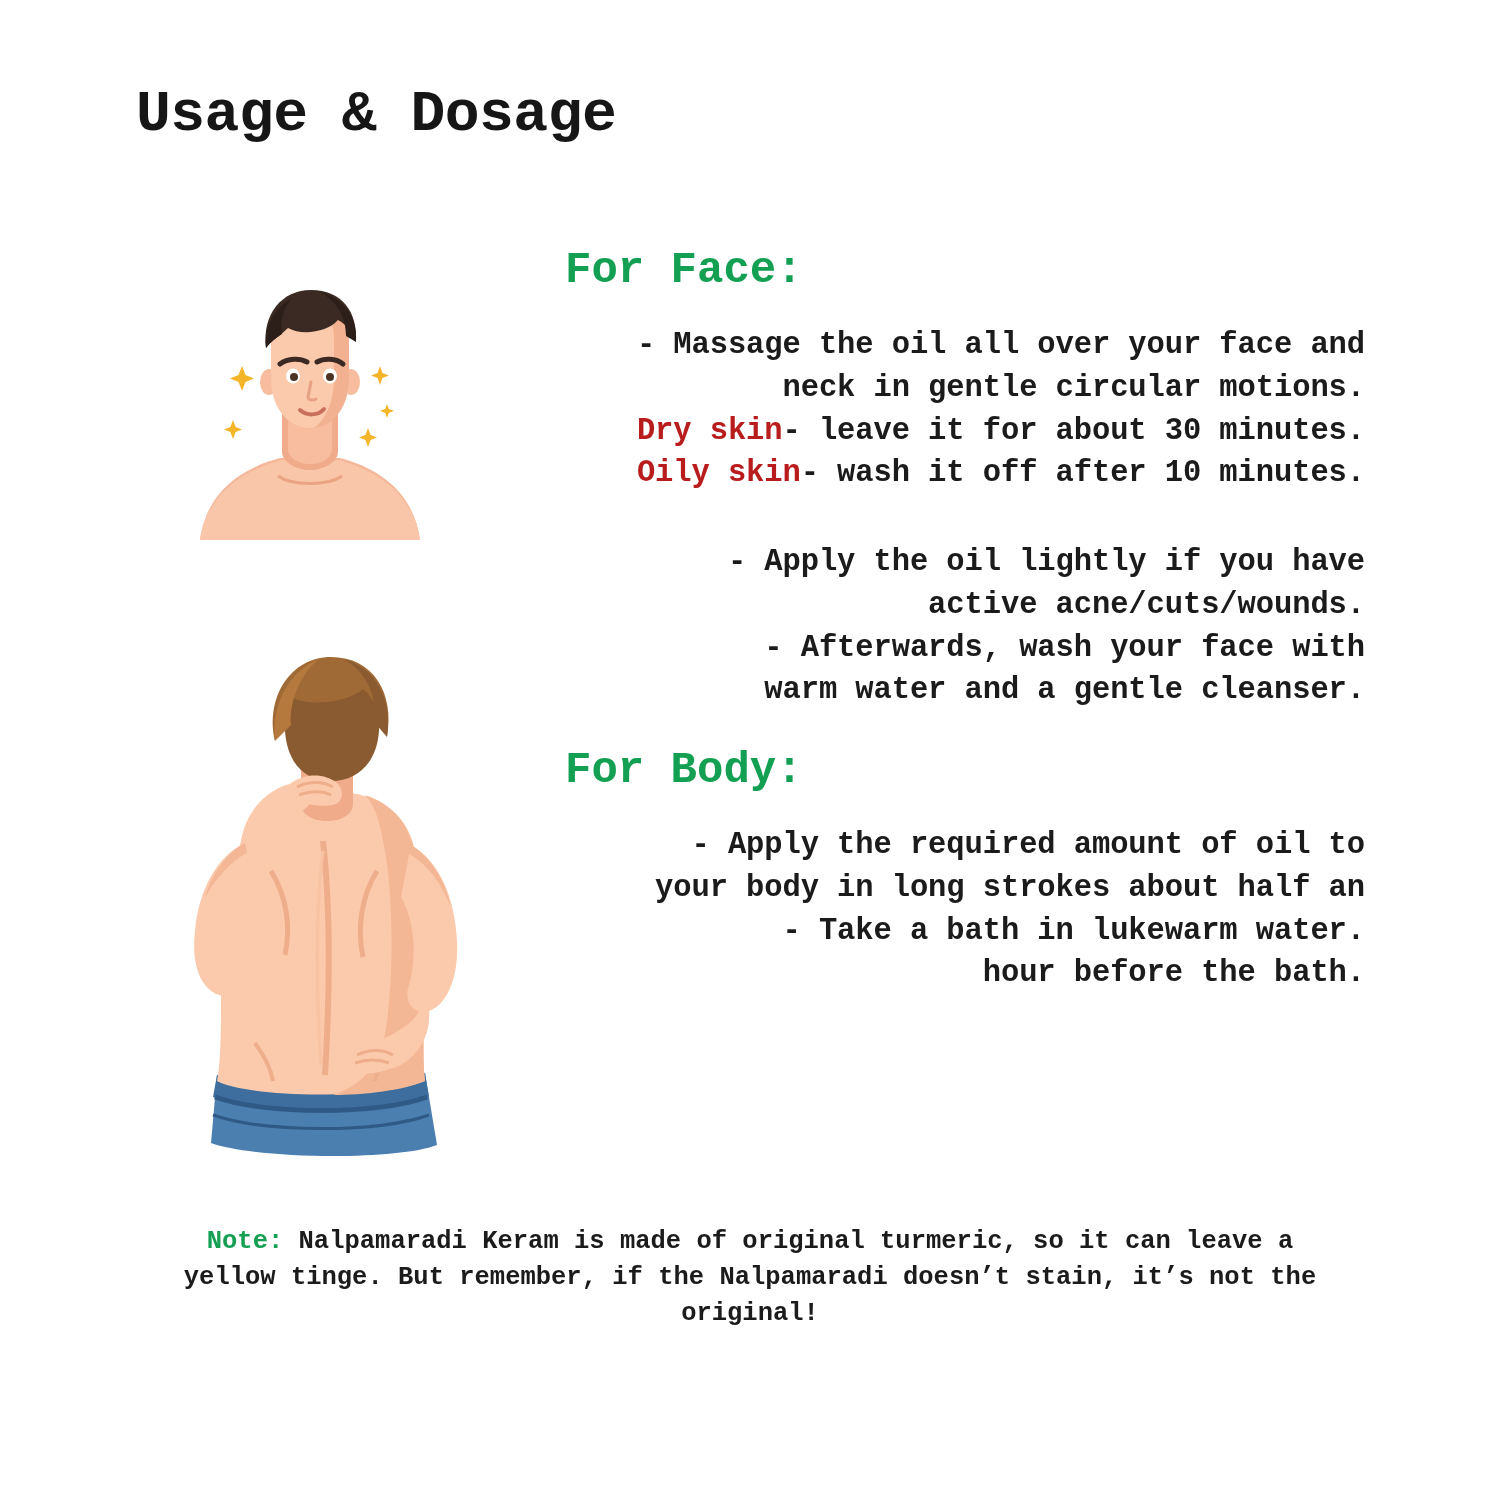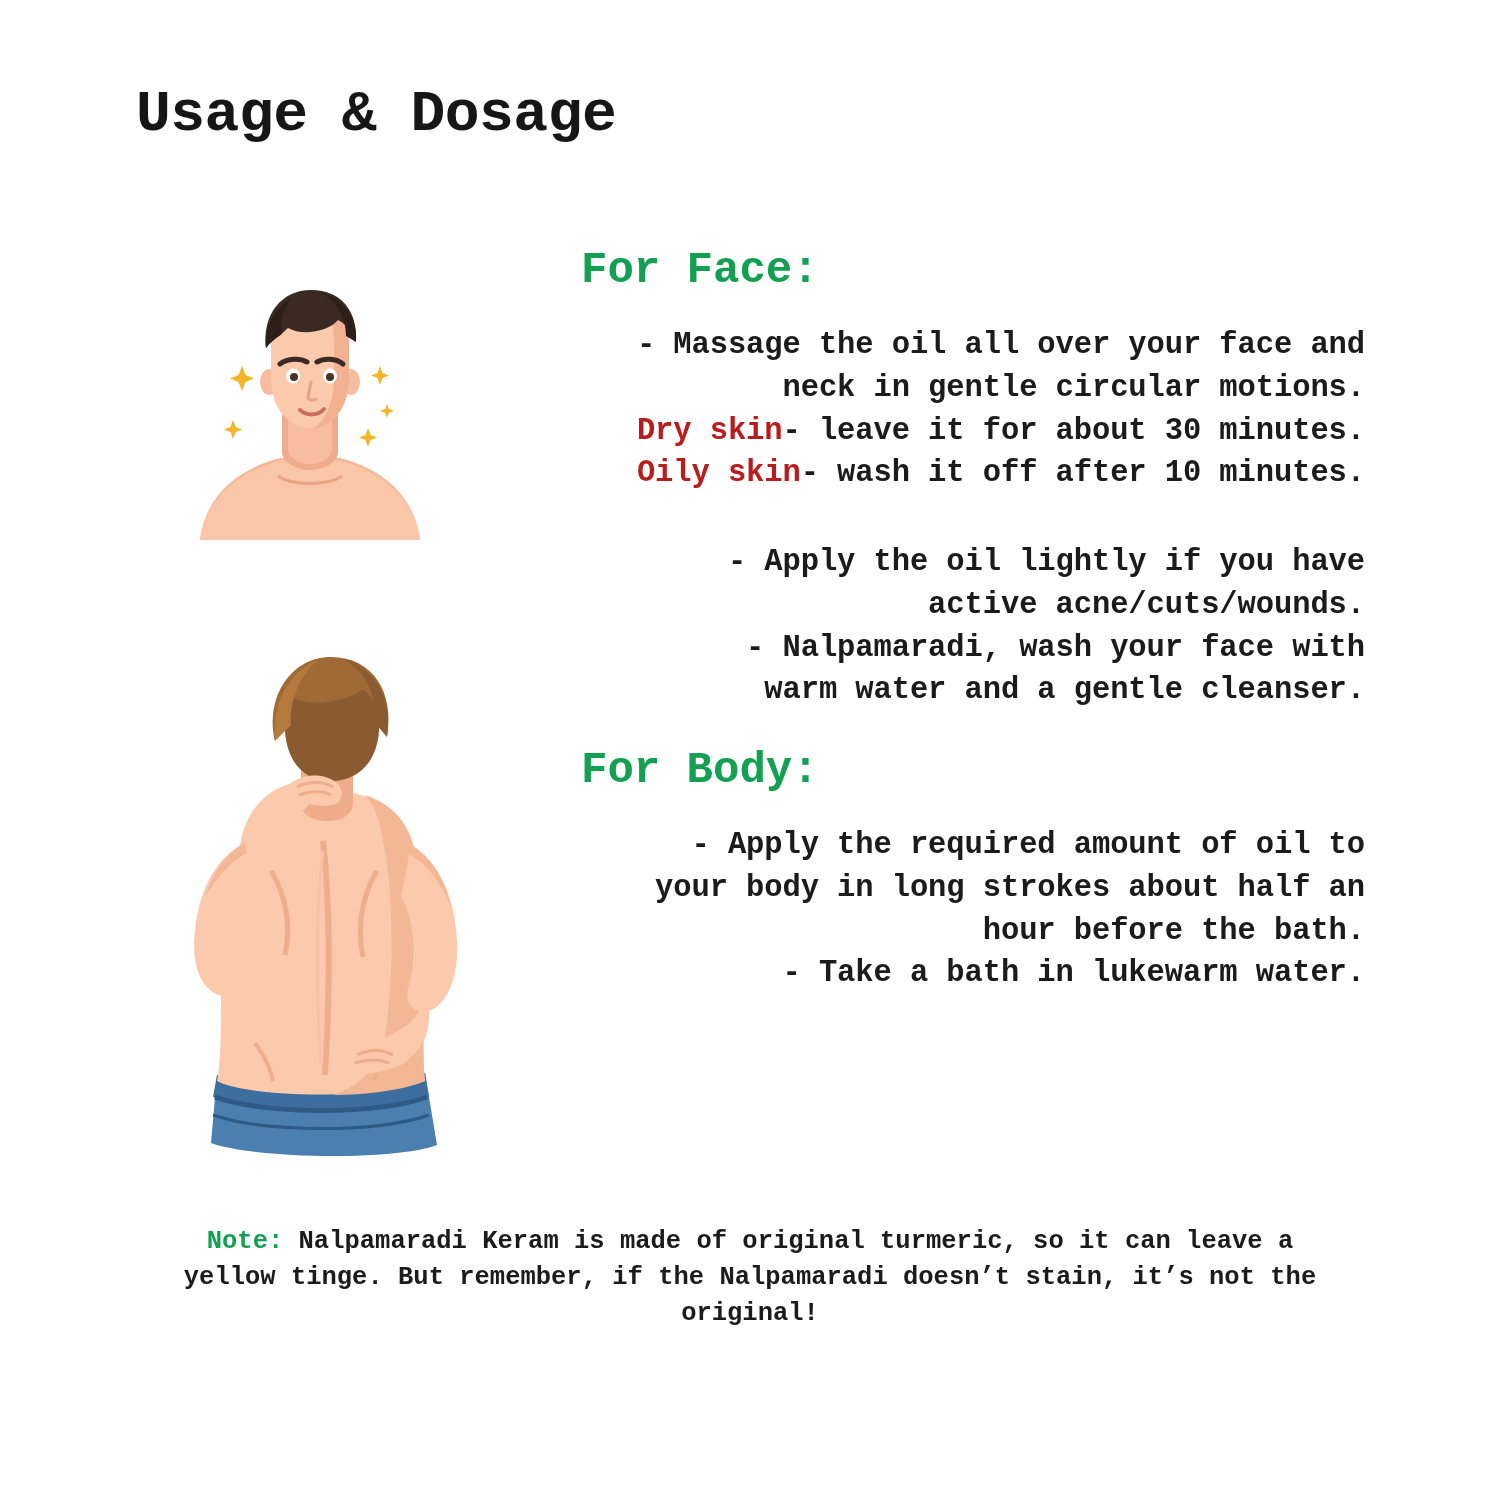--- a/index.html
+++ b/index.html
@@ -53,21 +53,21 @@
     left: 565px;
     top: 246px;
     width: 800px;
   }
 
   .section-head {
     color: #14a052;
     font-size: 44px;
     font-weight: bold;
     line-height: 1.1;
-    margin: 0 0 30px 16px;
+    margin: 0 0 30px 0;
   }
   .section-head.body-head {
     margin-top: 34px;
   }
 
   .bullets {
     font-size: 30.5px;
     font-weight: bold;
     line-height: 1.40;
     color: #1b1b1b;
@@ -213,31 +213,31 @@
     <div class="bullets">
       <span class="hang line">- Massage the oil all over your face and</span>
       <span class="hang line">   neck in gentle circular motions.</span>
       <span class="hang"><span class="green">Dry skin</span><span>- leave it for about 30 minutes.</span></span>
       <span class="hang"><span class="green">Oily skin</span><span>- wash it off after 10 minutes.</span></span>
     </div>
 
     <div class="bullets grp-face-2">
       <span class="hang line">- Apply the oil lightly if you have</span>
       <span class="hang line">   active acne/cuts/wounds.</span>
-      <span class="hang line">- Nalpamaradi, wash your face with</span>
+      <span class="hang line">- Afterwards, wash your face with</span>
       <span class="hang line">   warm water and a gentle cleanser.</span>
     </div>
 
     <h2 class="section-head body-head">For Body:</h2>
 
     <div class="bullets">
       <span class="hang line">- Apply the required amount of oil to</span>
       <span class="hang line">   your body in long strokes about half an</span>
+      <span class="hang line">- Take a bath in lukewarm water.</span>
       <span class="hang line">   hour before the bath.</span>
-      <span class="hang line">- Take a bath in lukewarm water.</span>
     </div>
   </div>
 
   <div class="note">
     <span class="note-label">Note:</span><span> Nalpamaradi Keram is made of original turmeric, so it can leave a</span><br>
     <span>yellow tinge. But remember, if the Nalpamaradi doesn’t stain, it’s not the original!</span>
   </div>
 
 </div>
 

